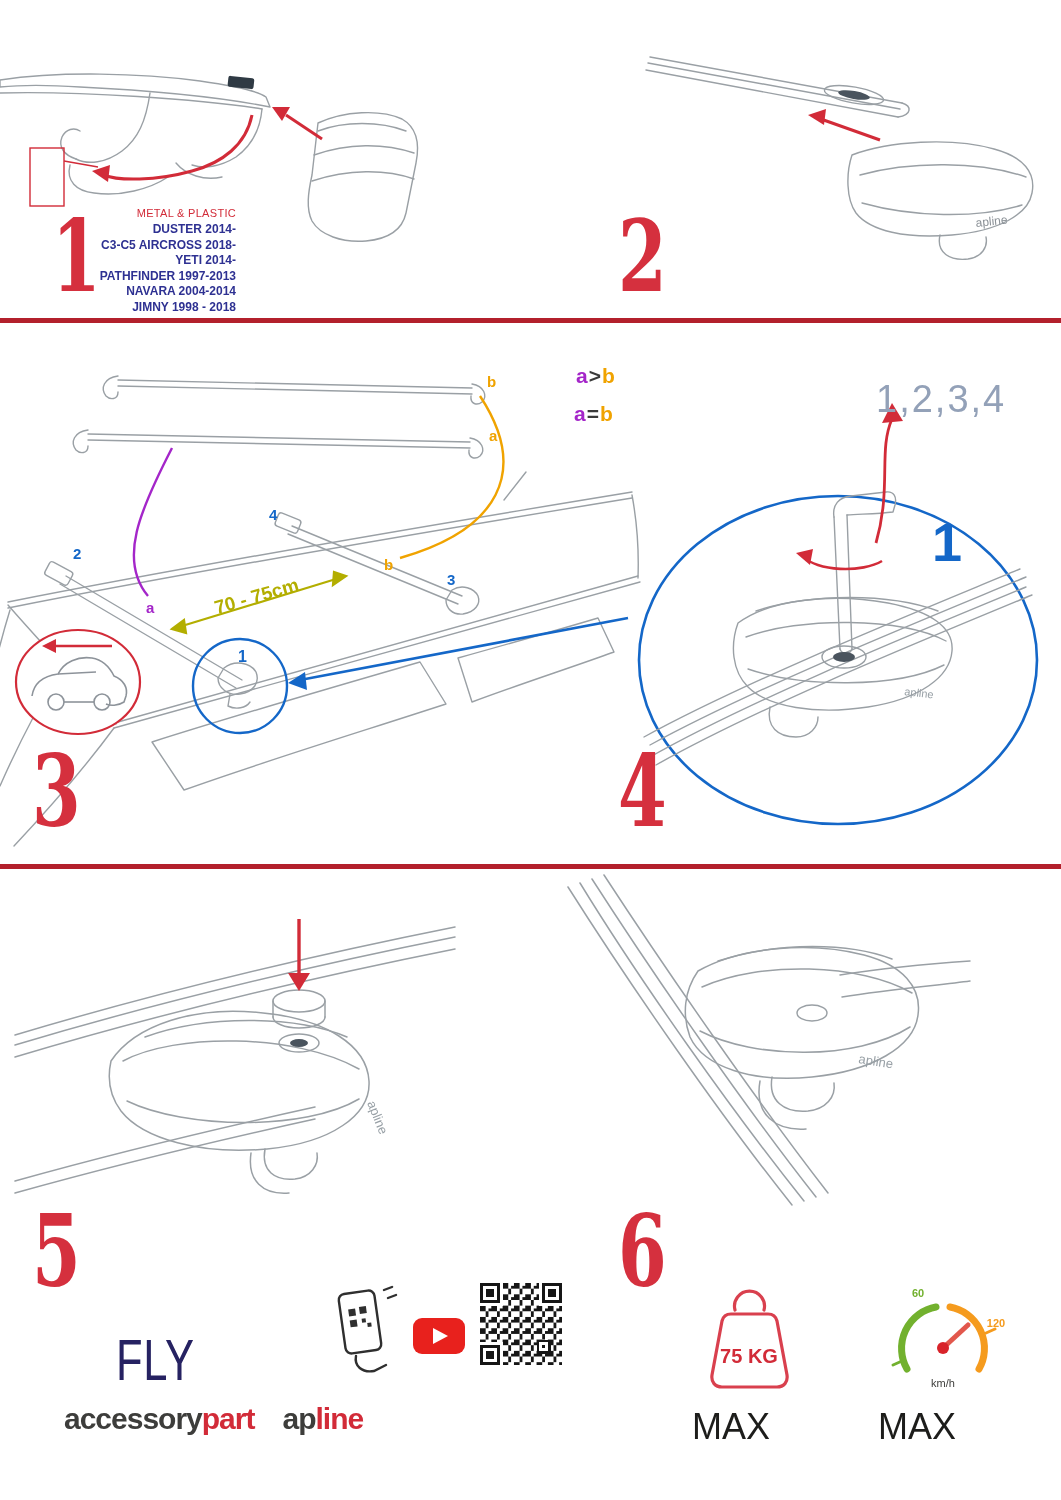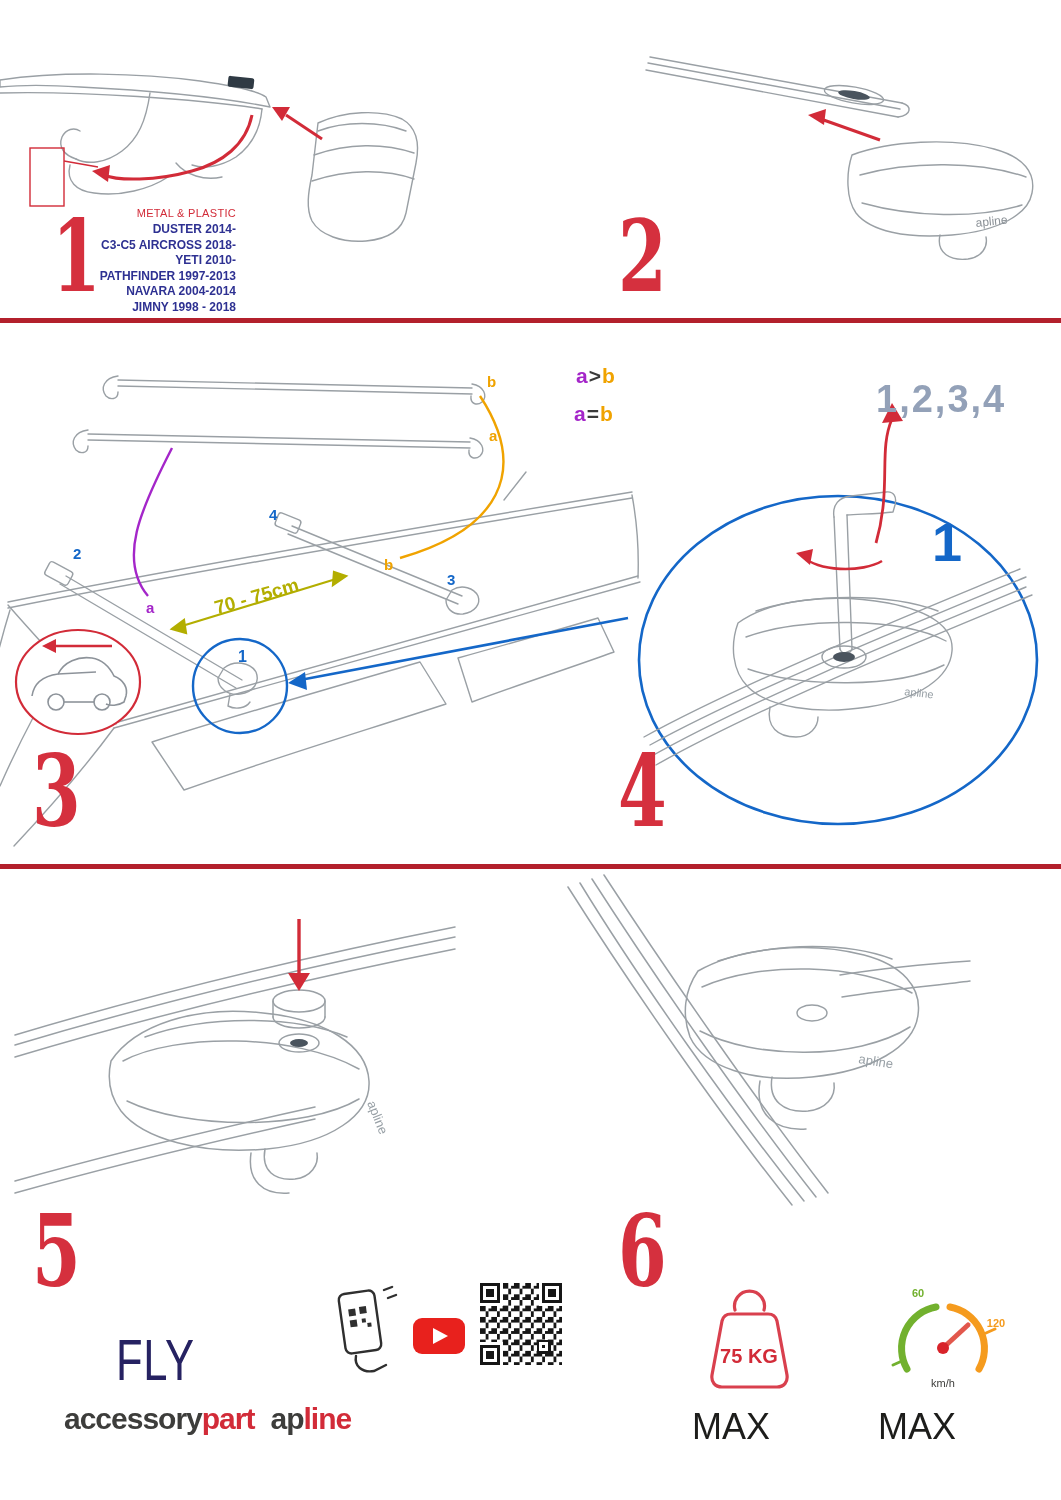--- a/index.html
+++ b/index.html
@@ -14,24 +14,24 @@
   .lbl{font-weight:700;font-size:15px;}
   .lbl-sm{font-weight:700;font-size:16px;}
   .lbl-blue{color:#1467c8;}
   .lbl-orange{color:#f0a300;}
   .lbl-purple{color:#a426c9;}
   .formula{font-size:21px;font-weight:700;letter-spacing:1px;}
   .formula .f-a{color:#a426c9;}
   .formula .f-op{color:#3a3a3a;}
   .formula .f-b{color:#f0a300;}
   .distance{color:#b3ae00;font-size:19px;font-weight:700;transform:rotate(-16deg);transform-origin:left top;white-space:nowrap;}
-  .sequence{font-size:38px;font-weight:700;color:#93a1b8;letter-spacing:2px;}
+  .sequence{font-size:38px;font-weight:400;color:#93a1b8;letter-spacing:2px;}
   .big-one{font-size:54px;font-weight:700;color:#1467c8;line-height:0.9;}
   .fly{font-size:58px;font-weight:500;color:#262262;transform:scaleX(0.75);transform-origin:left top;letter-spacing:1px;}
-  .brand{font-size:30px;font-weight:600;letter-spacing:-1px;color:#3d3d3b;display:flex;gap:16px;white-space:nowrap;}
+  .brand{font-size:30px;font-weight:600;letter-spacing:-1px;color:#3d3d3b;display:flex;gap:28px;white-space:nowrap;}
   .brand .red{color:#d22b38;}
   .max-label{font-size:36px;color:#1d1d1b;font-weight:500;text-align:left;letter-spacing:0;}
 </style>
 </head>
 <body>
 
 <div class="page">
 
   <svg class="abs" style="left:0;top:35px" width="430" height="280" viewBox="0 0 430 280">
     <g fill="none" stroke="#9aa0a5" stroke-width="1.4" stroke-linecap="round" stroke-linejoin="round">
@@ -59,21 +59,21 @@
     <g stroke="#d22b38" stroke-width="1.4" fill="none">
       <rect x="30" y="113" width="34" height="58"></rect>
       <path d="M64,126 L98,132"></path>
     </g>
   </svg>
 
   <div class="abs metal-label" style="left:60px;top:207px;width:176px;text-align:right">METAL &amp; PLASTIC</div>
   <div class="abs models" style="left:60px;top:222px;width:176px;text-align:right">
     <div>DUSTER 2014-</div>
     <div>C3-C5 AIRCROSS 2018-</div>
-    <div>YETI 2010-</div>
+    <div>YETI 2014-</div>
     <div>PATHFINDER 1997-2013</div>
     <div>NAVARA 2004-2014</div>
     <div>JIMNY 1998 - 2018</div>
   </div>
   <div class="abs step-num" style="left:52px;top:206px">1</div>
 
   <svg class="abs" style="left:640px;top:45px" width="420" height="230" viewBox="0 0 420 230">
     <g fill="none" stroke="#9aa0a5" stroke-width="1.4" stroke-linecap="round" stroke-linejoin="round">
       <path d="M10,12 L262,58"></path>
       <path d="M8,18 L260,64"></path>

